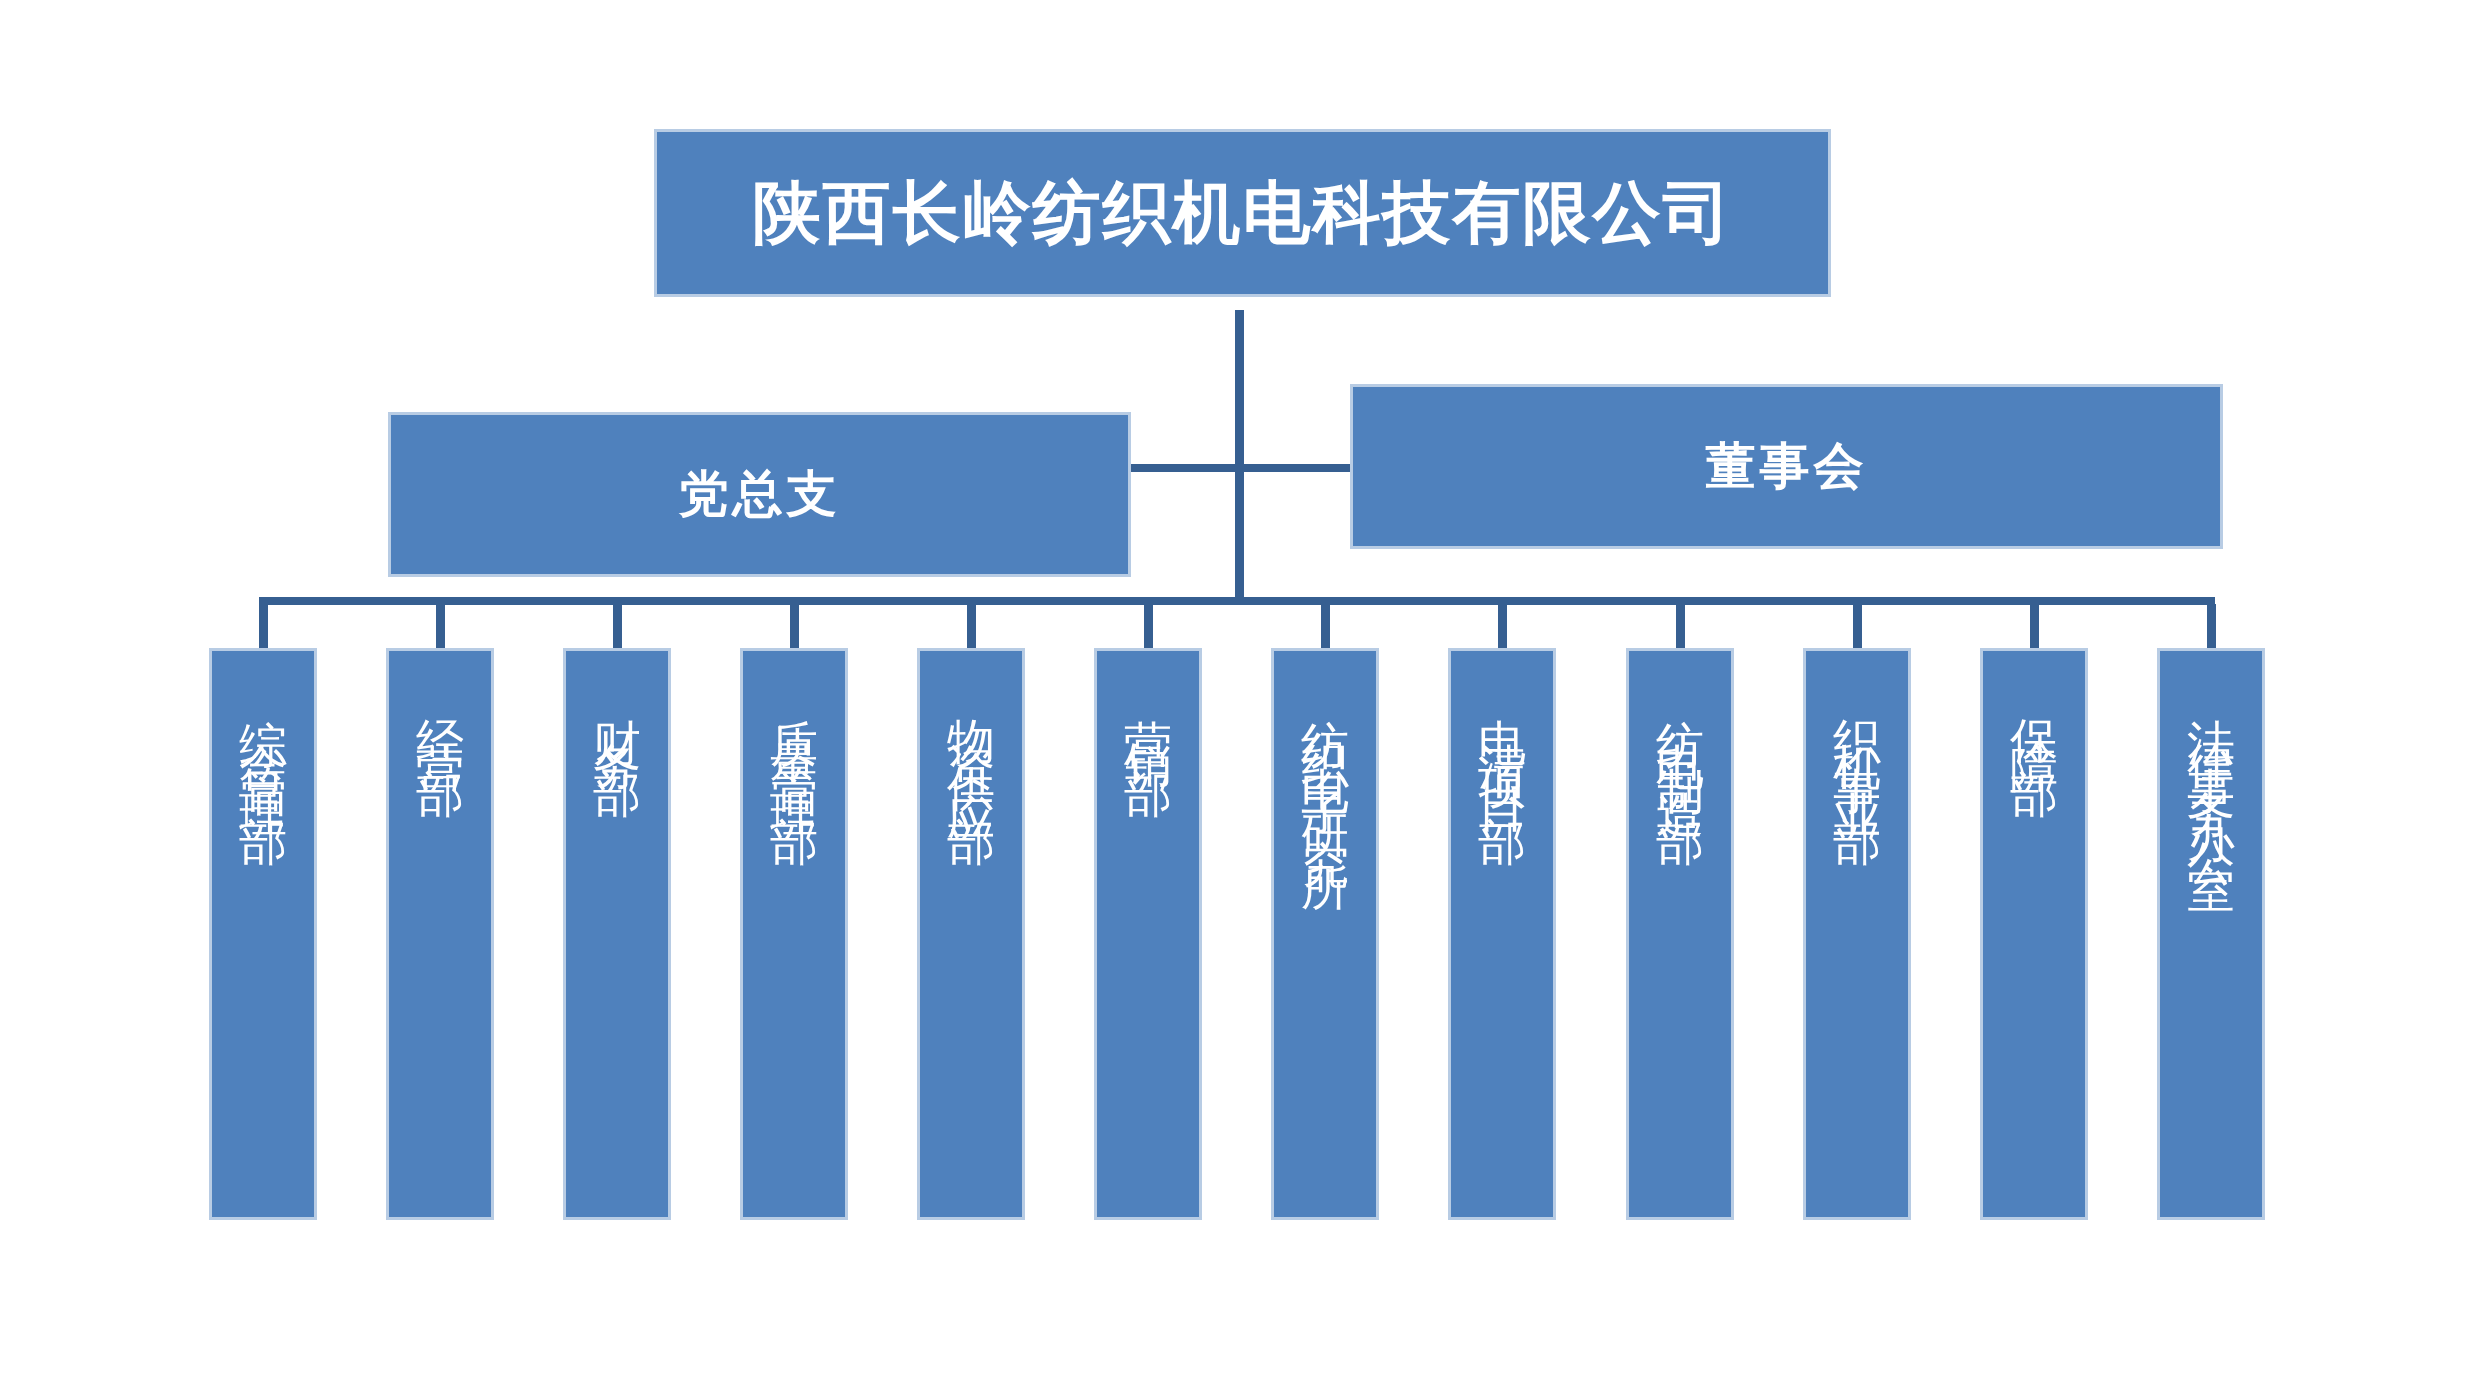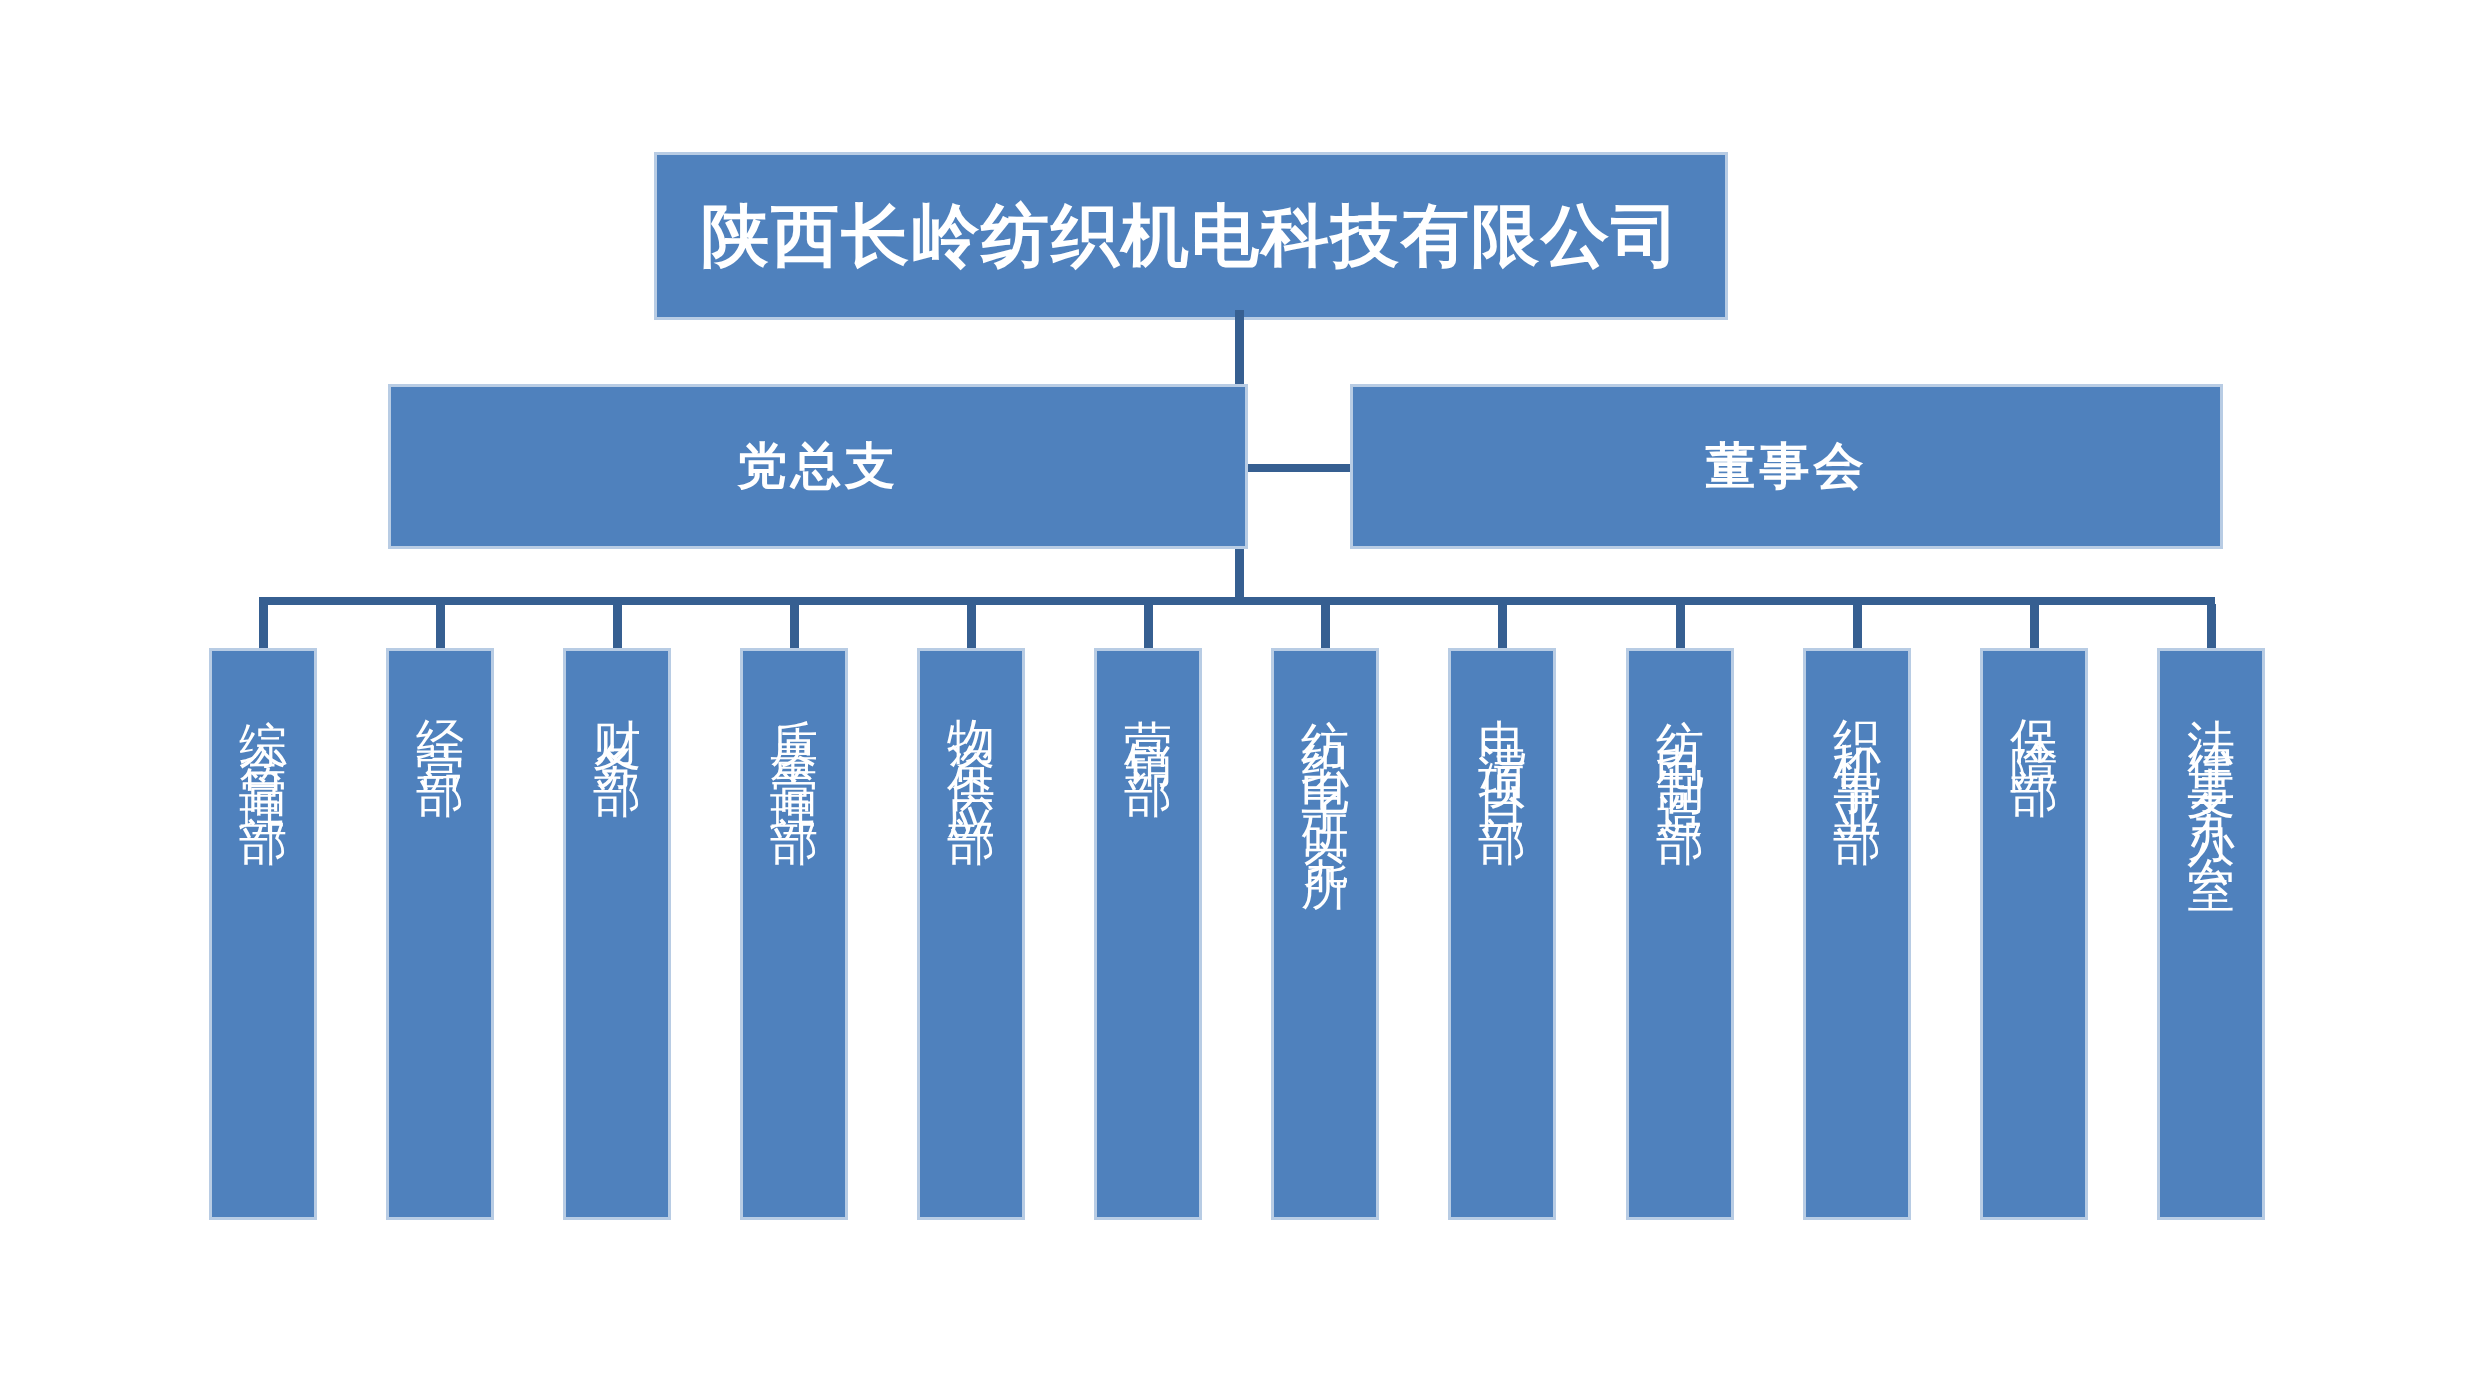--- a/index.html
+++ b/index.html
@@ -24,34 +24,34 @@
   .box {
     position: absolute;
     background: var(--color-box-fill);
     border: 3px solid var(--color-box-border);
     color: var(--color-text);
     display: flex;
     align-items: center;
     justify-content: center;
   }
   .title-box {
-    left: 654px; top: 152px; width: 1074px; height: 168px;
+    left: 654px; top: 129px; width: 1177px; height: 168px;
     font-size: 68px;
     font-weight: 700;
     letter-spacing: 2px;
     white-space: nowrap;
   }
   .level2-box {
     top: 384px; height: 165px;
     font-size: 50px;
     font-weight: 700;
     letter-spacing: 4px;
     white-space: nowrap;
   }
-  .level2-box.party { left: 388px; width: 860px; }
+  .level2-box.party { left: 388px; width: 743px; margin-top: 28px; }
   .level2-box.board { left: 1350px; width: 873px; }
   .connector {
     position: absolute;
     background: var(--color-connector);
   }
   .trunk   { left: 1235px; top: 310px; width: 9px; height: 290px; }
   .h-link  { left: 1131px; top: 464px; width: 219px; height: 8px; }
   .bus     { left: 259px;  top: 597px; width: 1956px; height: 8px; }
   .stub    { top: 604px; width: 9px; height: 46px; }
   .dept-box {

